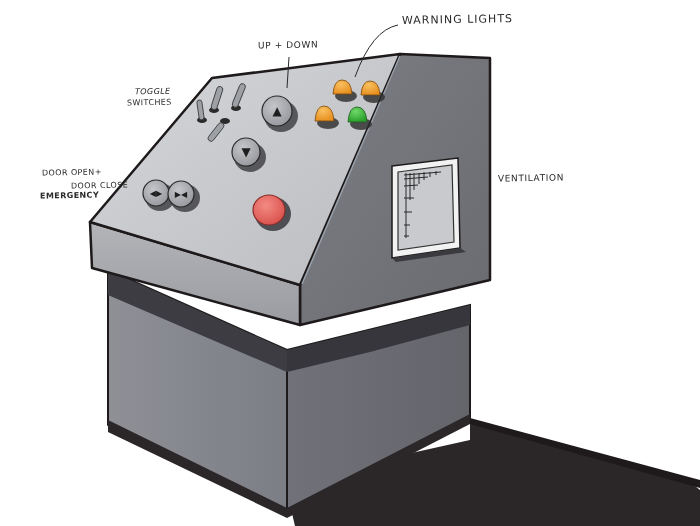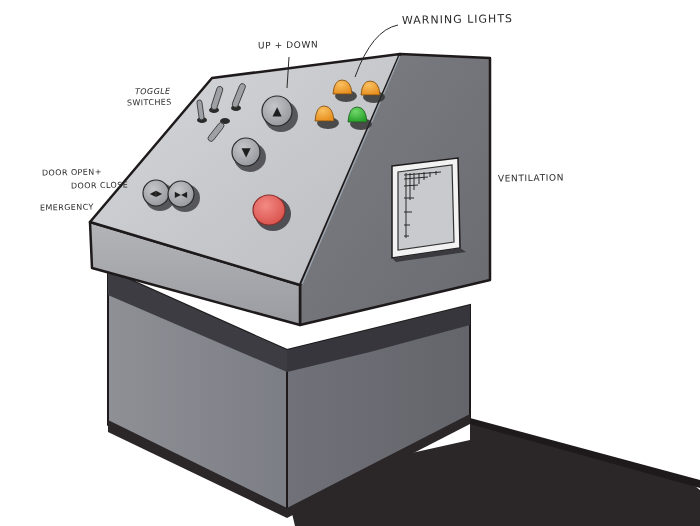--- a/index.html
+++ b/index.html
@@ -174,14 +174,14 @@
   <path d="M398,25 Q372,30 355,77" fill="none" stroke="#2a2a2a" stroke-width="1"></path>
   <line x1="289" y1="57" x2="287" y2="88" stroke="#2a2a2a" stroke-width="1"></line>
 </svg>
 
 <div class="label big" style="left:402px; top:14px;">Warning Lights</div>
 <div class="label" style="left:258px; top:40px;">Up + Down</div>
 <div class="label small" style="left:135px; top:86px;font-style:italic;">Toggle</div>
 <div class="label small" style="left:127px; top:97px;">Switches</div>
 <div class="label small" style="left:42px; top:167px;">Door open+</div>
 <div class="label small" style="left:49px; top:180px;margin-left:22px;">Door close</div>
-<div class="label small" style="left:40px; top:202px;">Emergency</div>
+<div class="label small" style="left:40px; top:190px;font-weight:bold;">Emergency</div>
 <div class="label" style="left:498px; top:173px;">Ventilation</div>
 
 </body></html>

